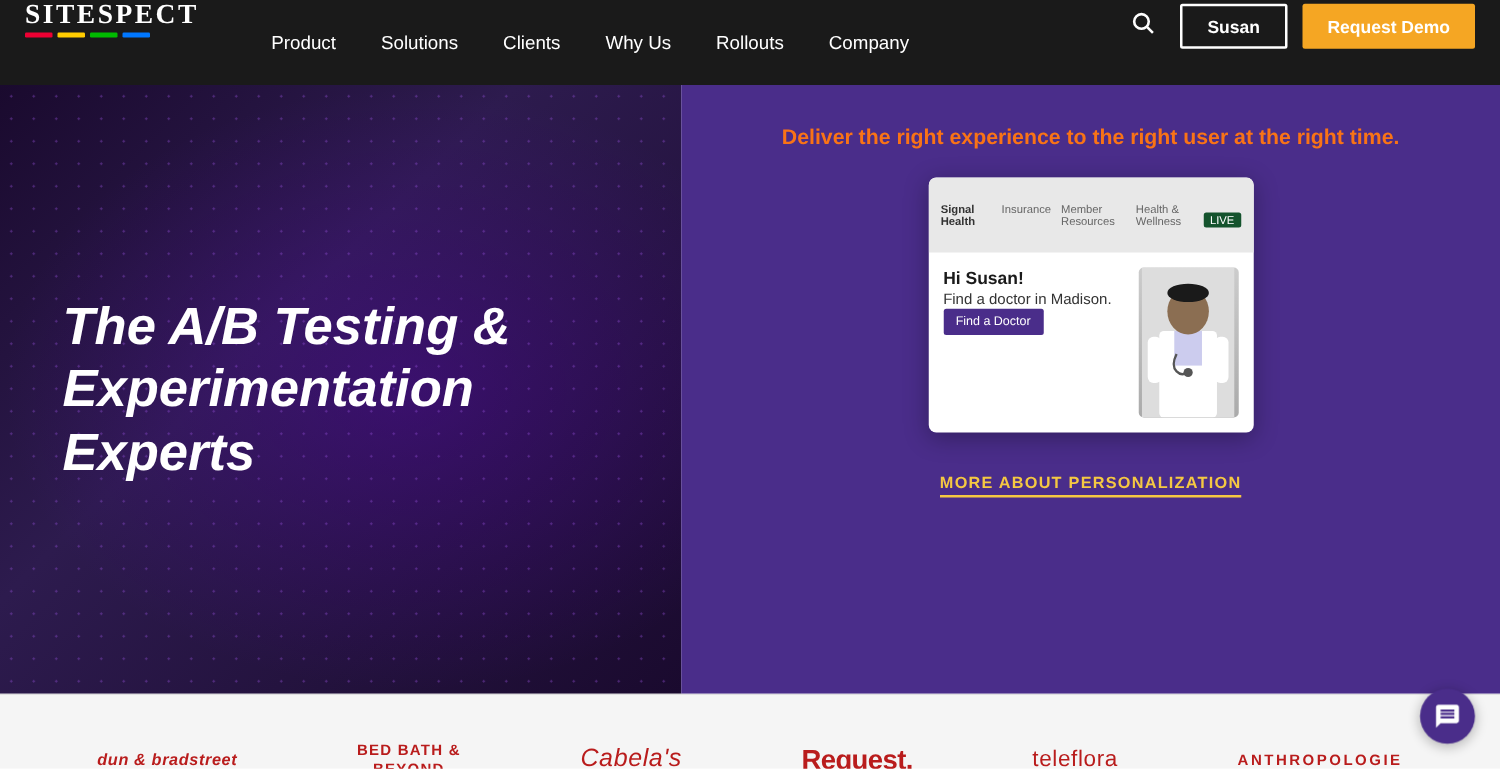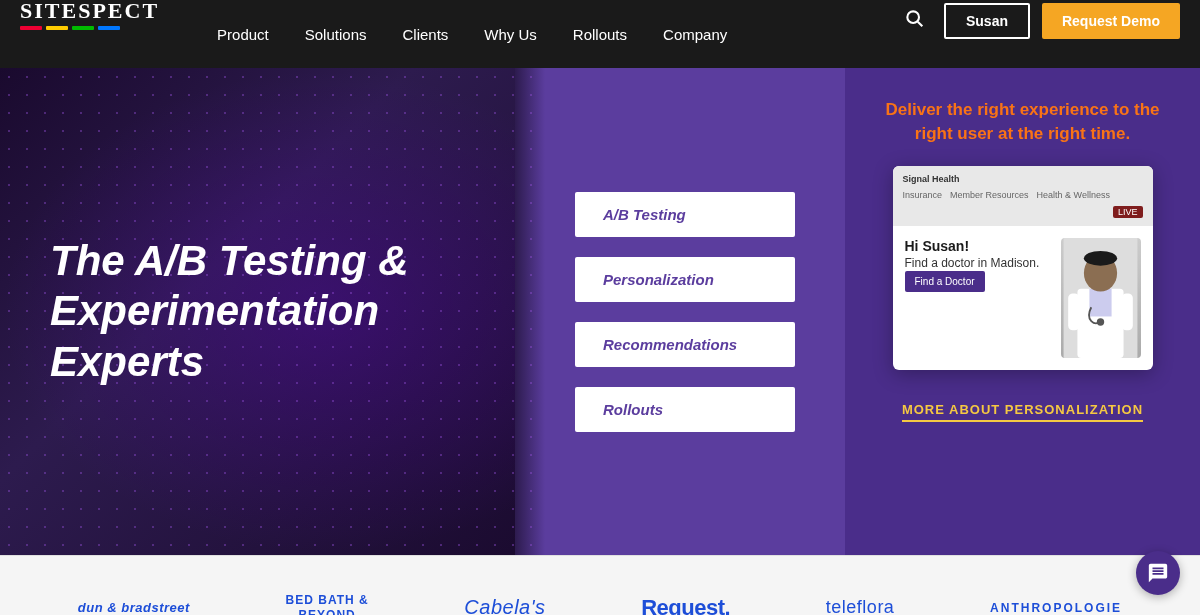--- a/index.html
+++ b/index.html
@@ -194,27 +194,26 @@
     
     .mock-browser {
       background: #fff;
       border-radius: 6px;
       width: 260px;
       overflow: hidden;
       box-shadow: 0 4px 20px rgba(0,0,0,0.3);
     }
     .mock-browser-bar {
       background: #e8e8e8;
-      padding: 8px 10px;
-      display: flex;
-      align-items: flex-start;
+      padding: 20px 10px;
+      display: flex;
+      align-items: flex-end;
       gap: 6px;
       font-size: 10px;
       color: #666;
-      flex-direction: column;
     }
     .mock-browser-tabs {
       display: flex;
       gap: 8px;
       font-size: 9px;
     }
     .mock-browser-body {
       display: flex;
       padding: 12px;
       gap: 10px;
@@ -271,21 +270,21 @@
       height: 60px;
       background: #f5f5f5;
       display: flex;
       align-items: center;
       justify-content: space-around;
       padding: 0 30px;
       border-top: 1px solid #e0e0e0;
     }
     .logo-item {
       font-size: 15px;
-      color: #1d4ed8;
+      color: #b91c1c;
       font-weight: 700;
       letter-spacing: 0.5px;
       margin-top: 44px;
     }
     .logo-item.duns { font-size: 13px; font-style: italic; }
     .logo-item.bedbath { font-size: 12px; text-transform: uppercase; letter-spacing: 1px; line-height: 1.2; text-align: center; }
     .logo-item.cabelas { font-size: 20px; font-style: italic; font-weight: 400; }
     .logo-item.humana { font-size: 22px; font-weight: 700; letter-spacing: -0.5px; }
     .logo-item.teleflora { font-size: 18px; font-weight: 400; }
     .logo-item.anthropologie { font-size: 12px; letter-spacing: 2px; text-transform: uppercase; }
@@ -352,39 +351,33 @@
   </div>
 </nav>
 
 <div class="hero">
 
   <div class="hero-left">
     <div class="dot-pattern"></div>
     <h1 class="hero-headline">The A/B Testing &amp; Experimentation Experts</h1>
   </div>
 
-  <div class="hero-middle">
-    <button class="feature-btn active">A/B Testing</button>
-    <button class="feature-btn">Personalization</button>
-    <button class="feature-btn">Recommendations</button>
-    <button class="feature-btn">Rollouts</button>
-  </div>
 
   <div class="hero-right">
     <p class="hero-right-title">Deliver the right experience to the right user at the right time.</p>
 
     <div class="mock-browser">
       <div class="mock-browser-bar">
         <span style="font-size:9px;font-weight:700;color:#333;">Signal Health</span>
         <div class="mock-browser-tabs">
           <span>Insurance</span>
           <span>Member Resources</span>
           <span>Health &amp; Wellness</span>
         </div>
-        <span style="margin-left:auto;background:#7f1d1d;color:#fff;padding:1px 5px;border-radius:2px;font-size:9px;">LIVE</span>
+        <span style="margin-left:auto;background:#14532d;color:#fff;padding:1px 5px;border-radius:2px;font-size:9px;">LIVE</span>
       </div>
       <div class="mock-browser-body">
         <div class="mock-text-area">
           <div class="mock-greeting">Hi Susan!</div>
           <div class="mock-sub">Find a doctor in Madison.</div>
           <button class="mock-cta">Find a Doctor</button>
         </div>
         <div class="mock-image">
 
           <svg class="doctor-svg" viewBox="0 0 80 130" xmlns="http://www.w3.org/2000/svg">

